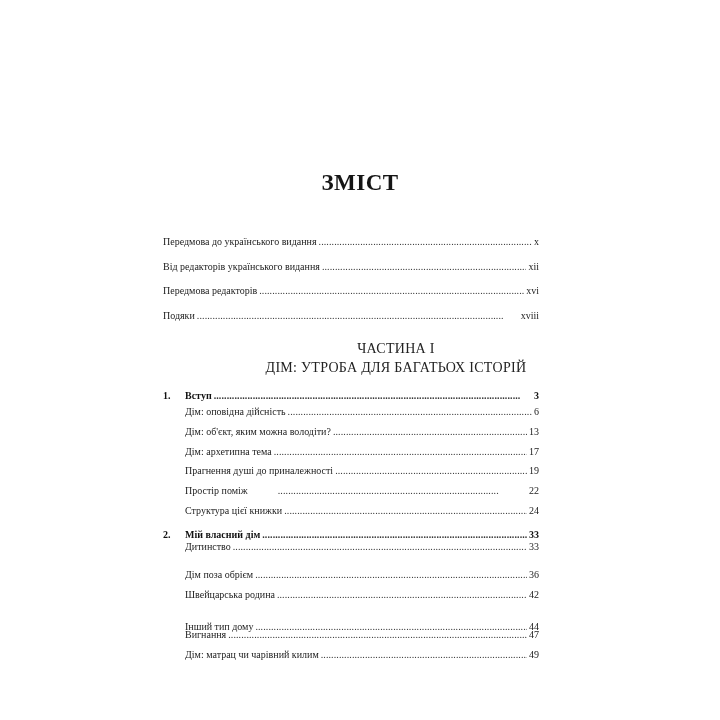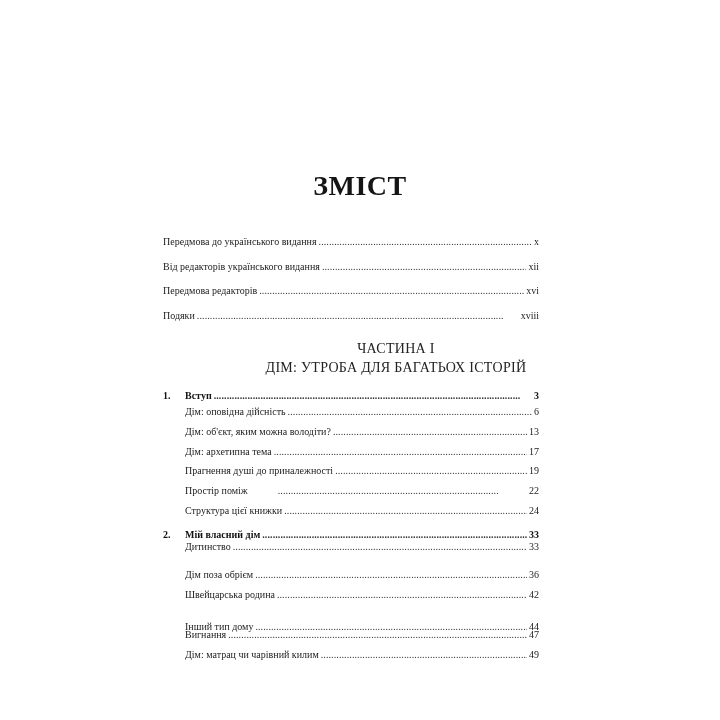--- a/index.html
+++ b/index.html
@@ -20,21 +20,21 @@
       left: 0; top: 0;
       width: 720px; height: 720px;
       background: #ffffff;
     }
     .title {
       position: absolute;
       left: 0; width: 720px;
       top: 170px;
       text-align: center;
       font-weight: bold;
-      font-size: 28px;
+      font-size: 23px;
       letter-spacing: 0.5px;
       color: #151515;
     }
     .toc-line {
       position: absolute;
       display: flex;
       align-items: baseline;
       white-space: nowrap;
       overflow: hidden;
       font-size: 10px;

